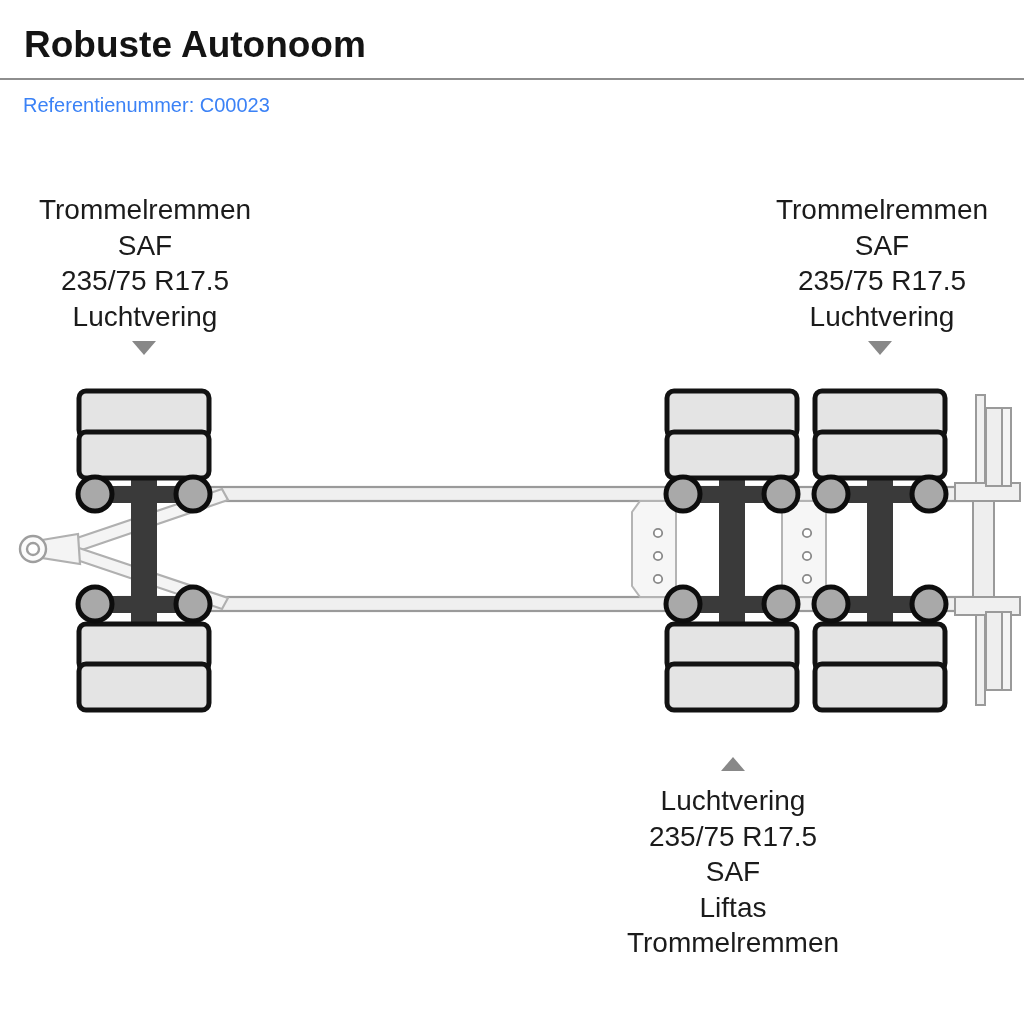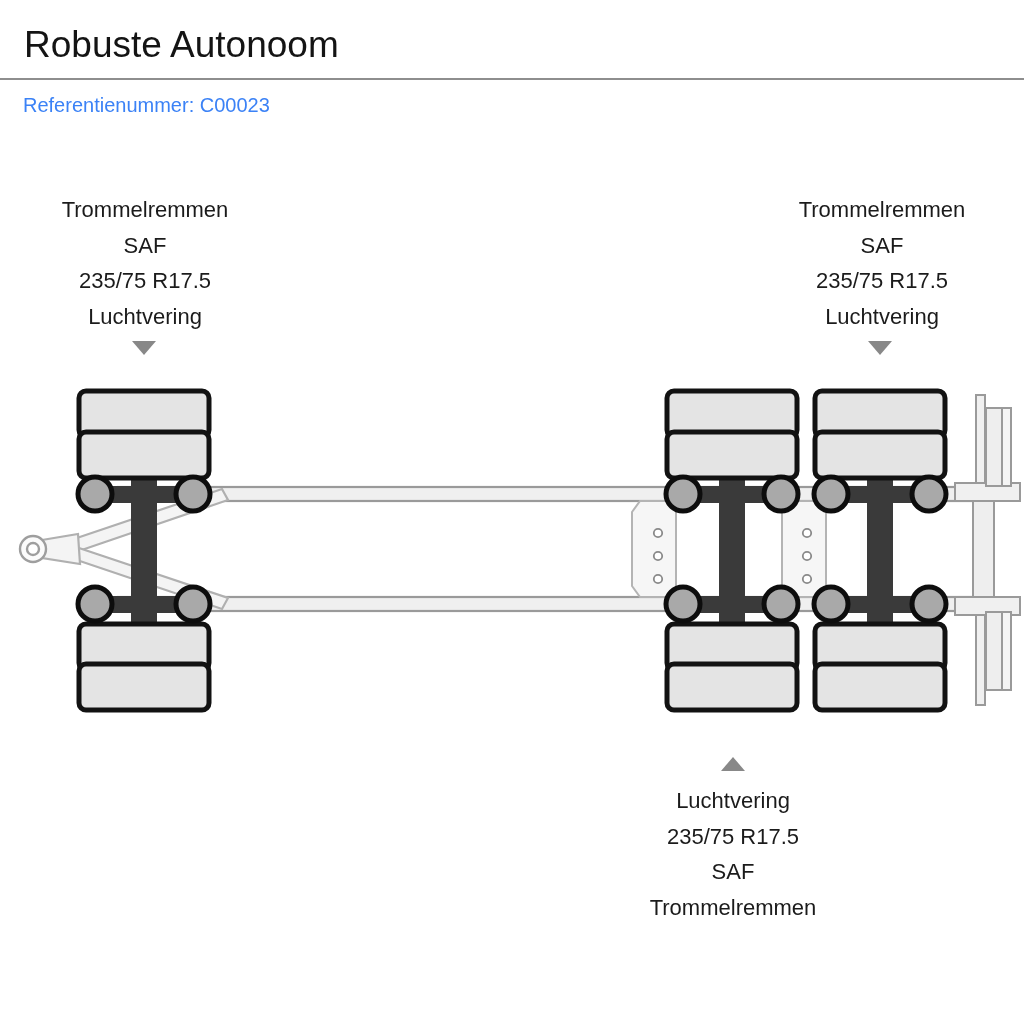--- a/index.html
+++ b/index.html
@@ -17,21 +17,21 @@
     color: #111111;
     -webkit-font-smoothing: antialiased;
   }
 
   
   #page-title {
     position: absolute;
     left: 24px;
     top: 23px;
     font-size: 37px;
-    font-weight: 400;
+    font-weight: 700;
     line-height: 44px;
     letter-spacing: 0px;
     color: #141414;
     white-space: nowrap;
   }
   #title-rule {
     position: absolute;
     left: 0;
     top: 78px;
     width: 1024px;
@@ -45,21 +45,21 @@
     font-size: 20px;
     line-height: 26px;
     color: #3b82f6;
     white-space: nowrap;
   }
 
   
   .anno-block {
     position: absolute;
     text-align: center;
-    font-size: 22px;
+    font-size: 28px;
     line-height: 35.5px;
     color: #1b1b1b;
     white-space: nowrap;
   }
   .anno-line { display: block; }
 
   #anno-front { left: 0px;   top: 192px; width: 290px; }
   #anno-rear  { left: 737px; top: 192px; width: 290px; }
   #anno-bottom{ left: 583px; top: 783px; width: 300px; }
 
@@ -232,14 +232,15 @@
   <span class="anno-line">235/75 R17.5</span>
   <span class="anno-line">Luchtvering</span>
 </div>
 <div class="tri tri-down" id="tri-rear"></div>
 
 <div class="tri tri-up" id="tri-bottom"></div>
 <div class="anno-block" id="anno-bottom">
   <span class="anno-line">Luchtvering</span>
   <span class="anno-line">235/75 R17.5</span>
   <span class="anno-line">SAF</span>
+  <span class="anno-line">Liftas</span>
   <span class="anno-line">Trommelremmen</span>
 </div>
 
 </body></html>

